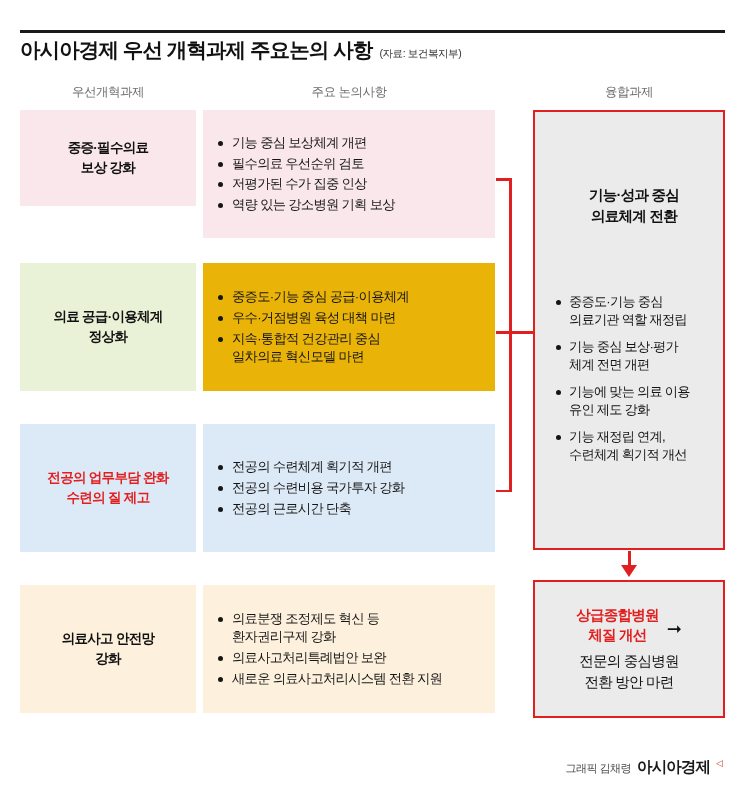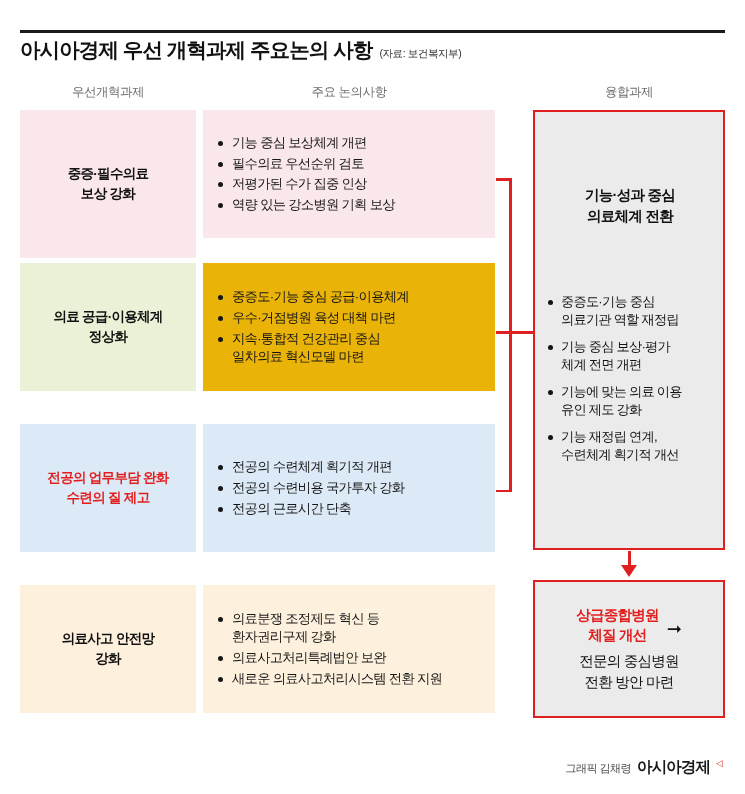--- a/index.html
+++ b/index.html
@@ -125,21 +125,21 @@
     position: absolute;
     left: 533px;
     width: 192px;
     box-sizing: border-box;
     background: #ebebeb;
     border: 2.5px solid #e02020;
   }
   #conv-main {
     top: 110px;
     height: 440px;
-    padding: 8px 10px 10px 12px;
+    padding: 8px 10px 10px 20px;
     display: flex;
     flex-direction: column;
     justify-content: center;
     gap: 43px;
   }
   .conv-title {
     text-align: center;
     font-size: 14.5px;
     font-weight: bold;
     letter-spacing: -0.75px;
@@ -273,21 +273,21 @@
 
   <div class="title-wrap">
     <span class="title-main">아시아경제 우선 개혁과제 주요논의 사항</span>
     <span class="title-source">(자료: 보건복지부)</span>
   </div>
 
   <div class="col-head c1">우선개혁과제</div>
   <div class="col-head c2">주요 논의사항</div>
   <div class="col-head c3">융합과제</div>
 
-  <div class="task-box" id="task-1" style="top: 110px; height: 148px; background: rgb(250, 231, 235); color: rgb(17, 17, 17);">
+  <div class="task-box" id="task-1" style="top: 110px; height: 96px; background: rgb(250, 231, 235); color: rgb(17, 17, 17);">
     <span style="white-space: pre-line;">중증·필수의료
 보상 강화</span>
   </div>
   <div class="detail-box" id="detail-1" style="top: 110px; height: 128px; background: rgb(250, 231, 235);">
     <ul>
       <li>기능 중심 보상체계 개편</li>
       <li>필수의료 우선순위 검토</li>
       <li>저평가된 수가 집중 인상</li>
       <li>역량 있는 강소병원 기획 보상</li>
     </ul>

